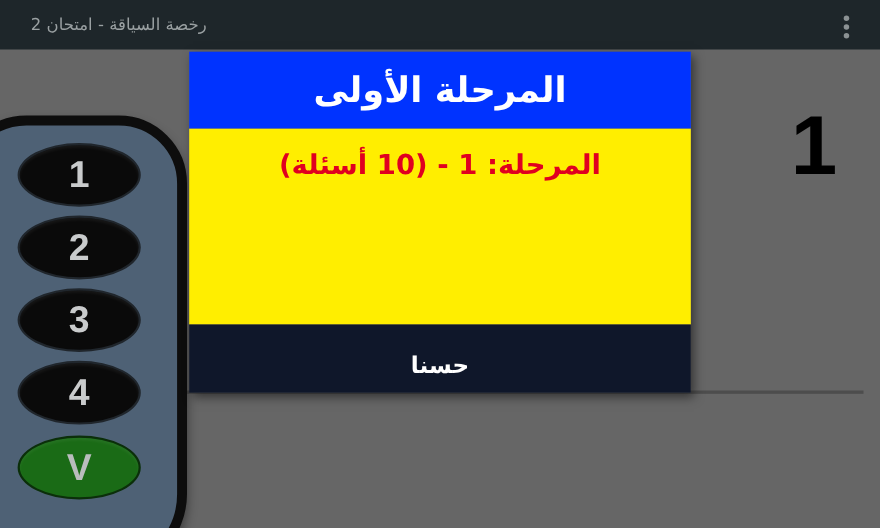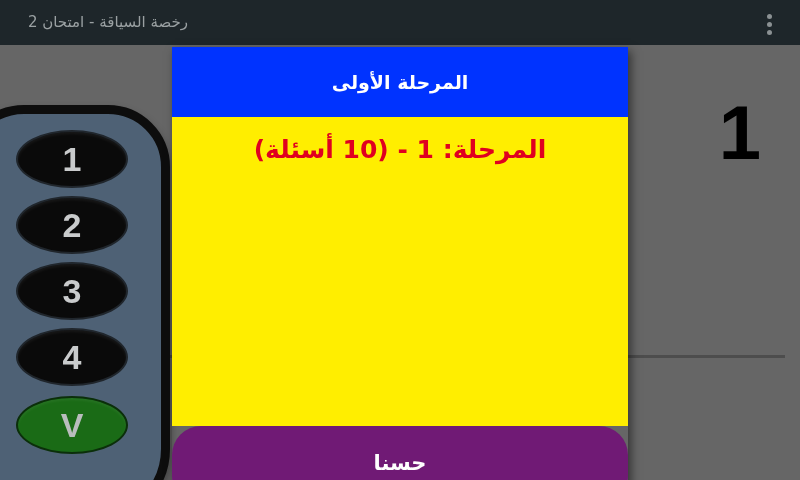--- a/index.html
+++ b/index.html
@@ -138,45 +138,44 @@
     width: 456px;
     z-index: 20;
     box-shadow: 3px 4px 9px rgba(0,0,0,0.5);
   }
   #dialog-header {
     background: #0033ff;
     height: 70px;
     line-height: 70px;
     text-align: center;
     color: #ffffff;
-    font-size: 19px;
+    font-size: 32px;
     font-weight: bold;
     direction: rtl;
   }
   #dialog-body {
     background: #ffee00;
-    height: 309px;
+    height: 178px;
     direction: rtl;
     padding-top: 18px;
     box-sizing: border-box;
   }
   #dialog-message {
     text-align: center;
     color: #e00020;
     font-size: 25px;
     font-weight: bold;
     direction: rtl;
   }
   #dialog-footer {
-    background: #701a75;
-    height: 79px;
+    background: #0f172a;
+    height: 62px;
     line-height: 75px;
     text-align: center;
     cursor: pointer;
-    border-radius: 29px;
   }
   #dialog-ok {
     color: #ffffff;
     font-size: 21px;
     font-weight: bold;
     direction: rtl;
   }
 </style>
 </head>
 <body>

